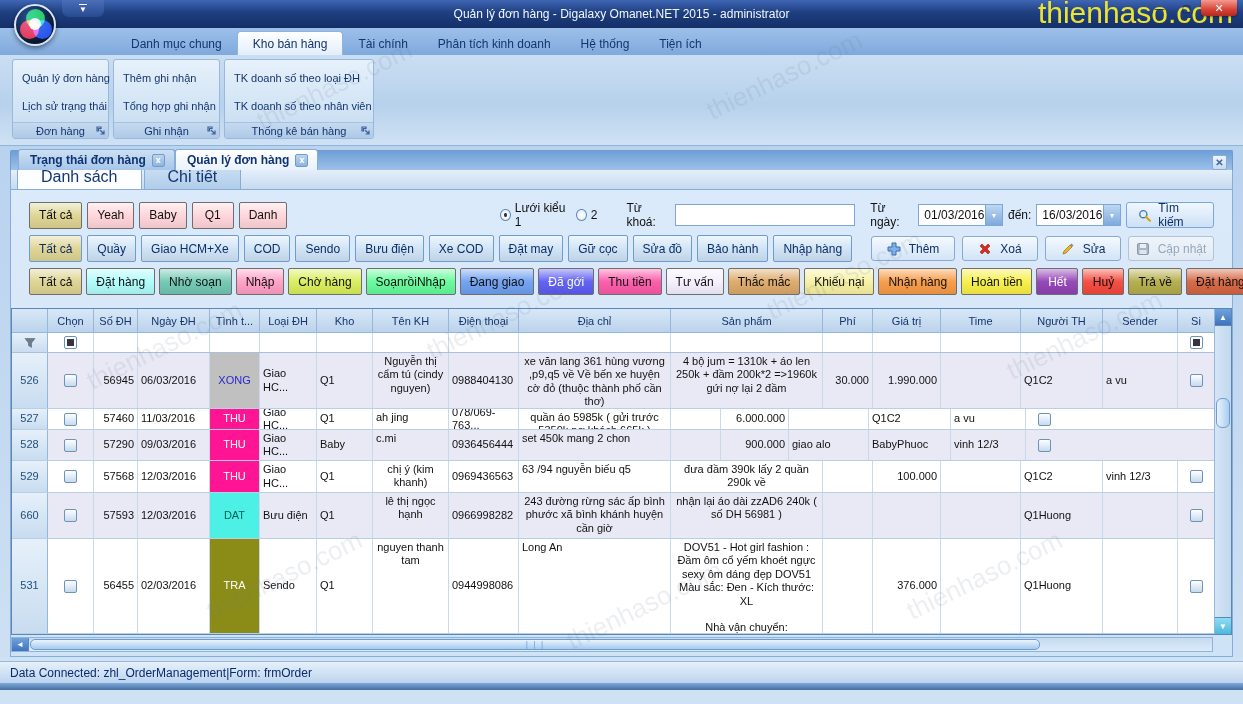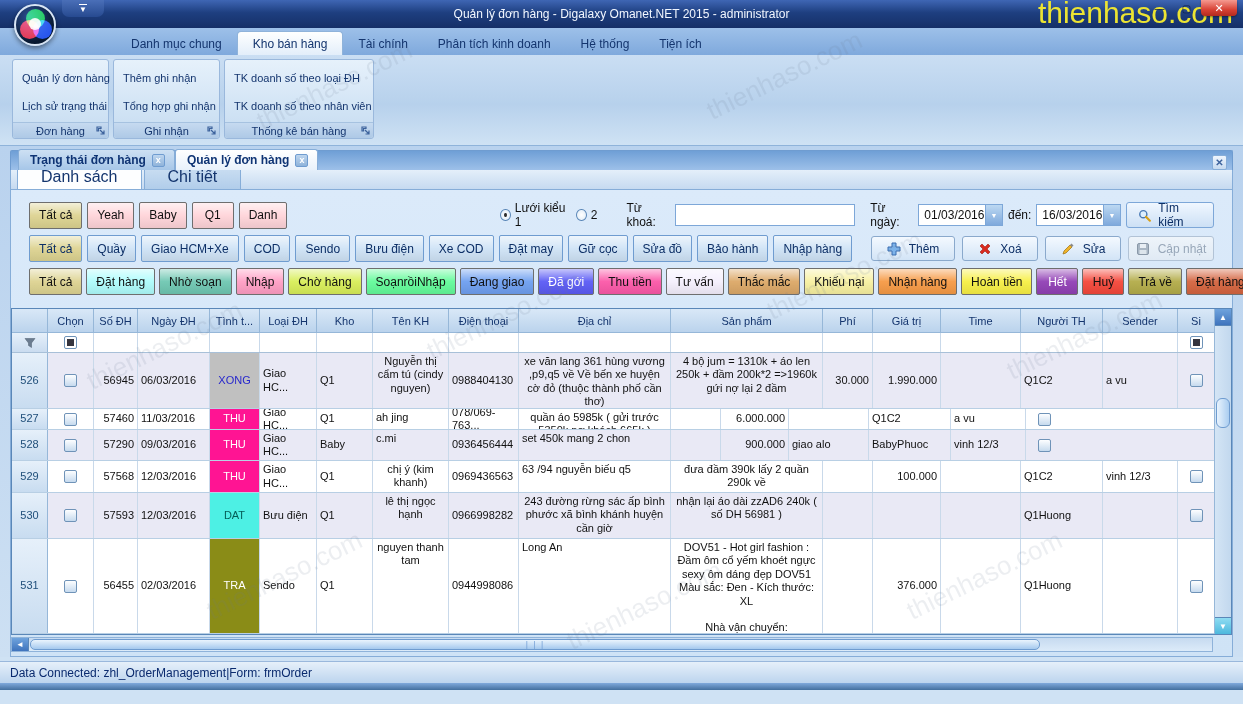--- a/index.html
+++ b/index.html
@@ -461,21 +461,21 @@
               <div class="gcell num c11"></div>
               <div class="gcell num c12">100.000</div>
               <div class="gcell c13"></div>
               <div class="gcell c14">Q1C2</div>
               <div class="gcell c15">vinh 12/3</div>
               <div class="gcell mid c16" style="border-right:none">
                 <span class="cb"></span>
               </div>
             </div>
             <div class="grow alt" style="height: 46px;">
-              <div class="gcell ind c0">530</div>
+              <div class="gcell ind c0">660</div>
               <div class="gcell mid c1">
                 <span class="cb"></span>
               </div>
               <div class="gcell num c2">57593</div>
               <div class="gcell c3">12/03/2016</div>
               <div class="gcell mid c4" style="background-color: rgb(77, 240, 228); color: rgb(4, 93, 87);">DAT</div>
               <div class="gcell c5">Bưu điện</div>
               <div class="gcell c6">Q1</div>
               <div class="gcell top c7">lê thị ngọc hạnh</div>
               <div class="gcell c8">0966998282</div>

